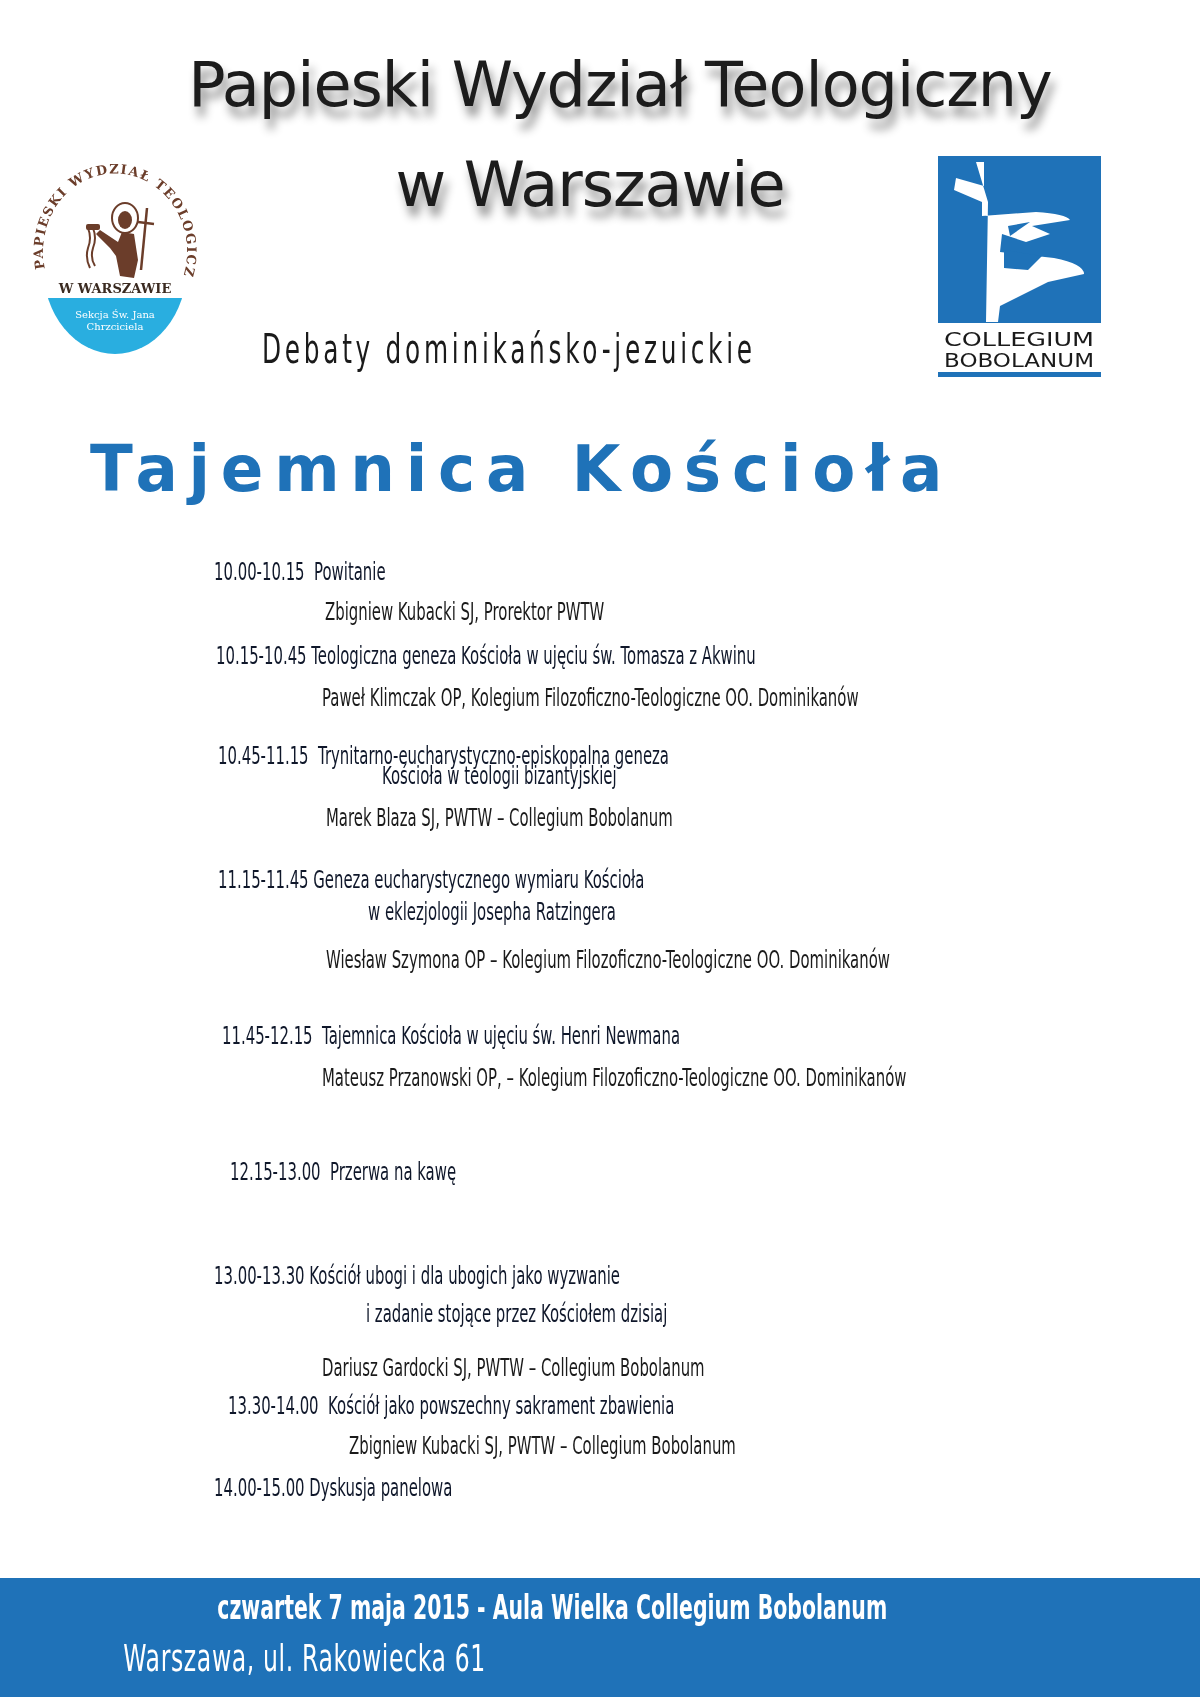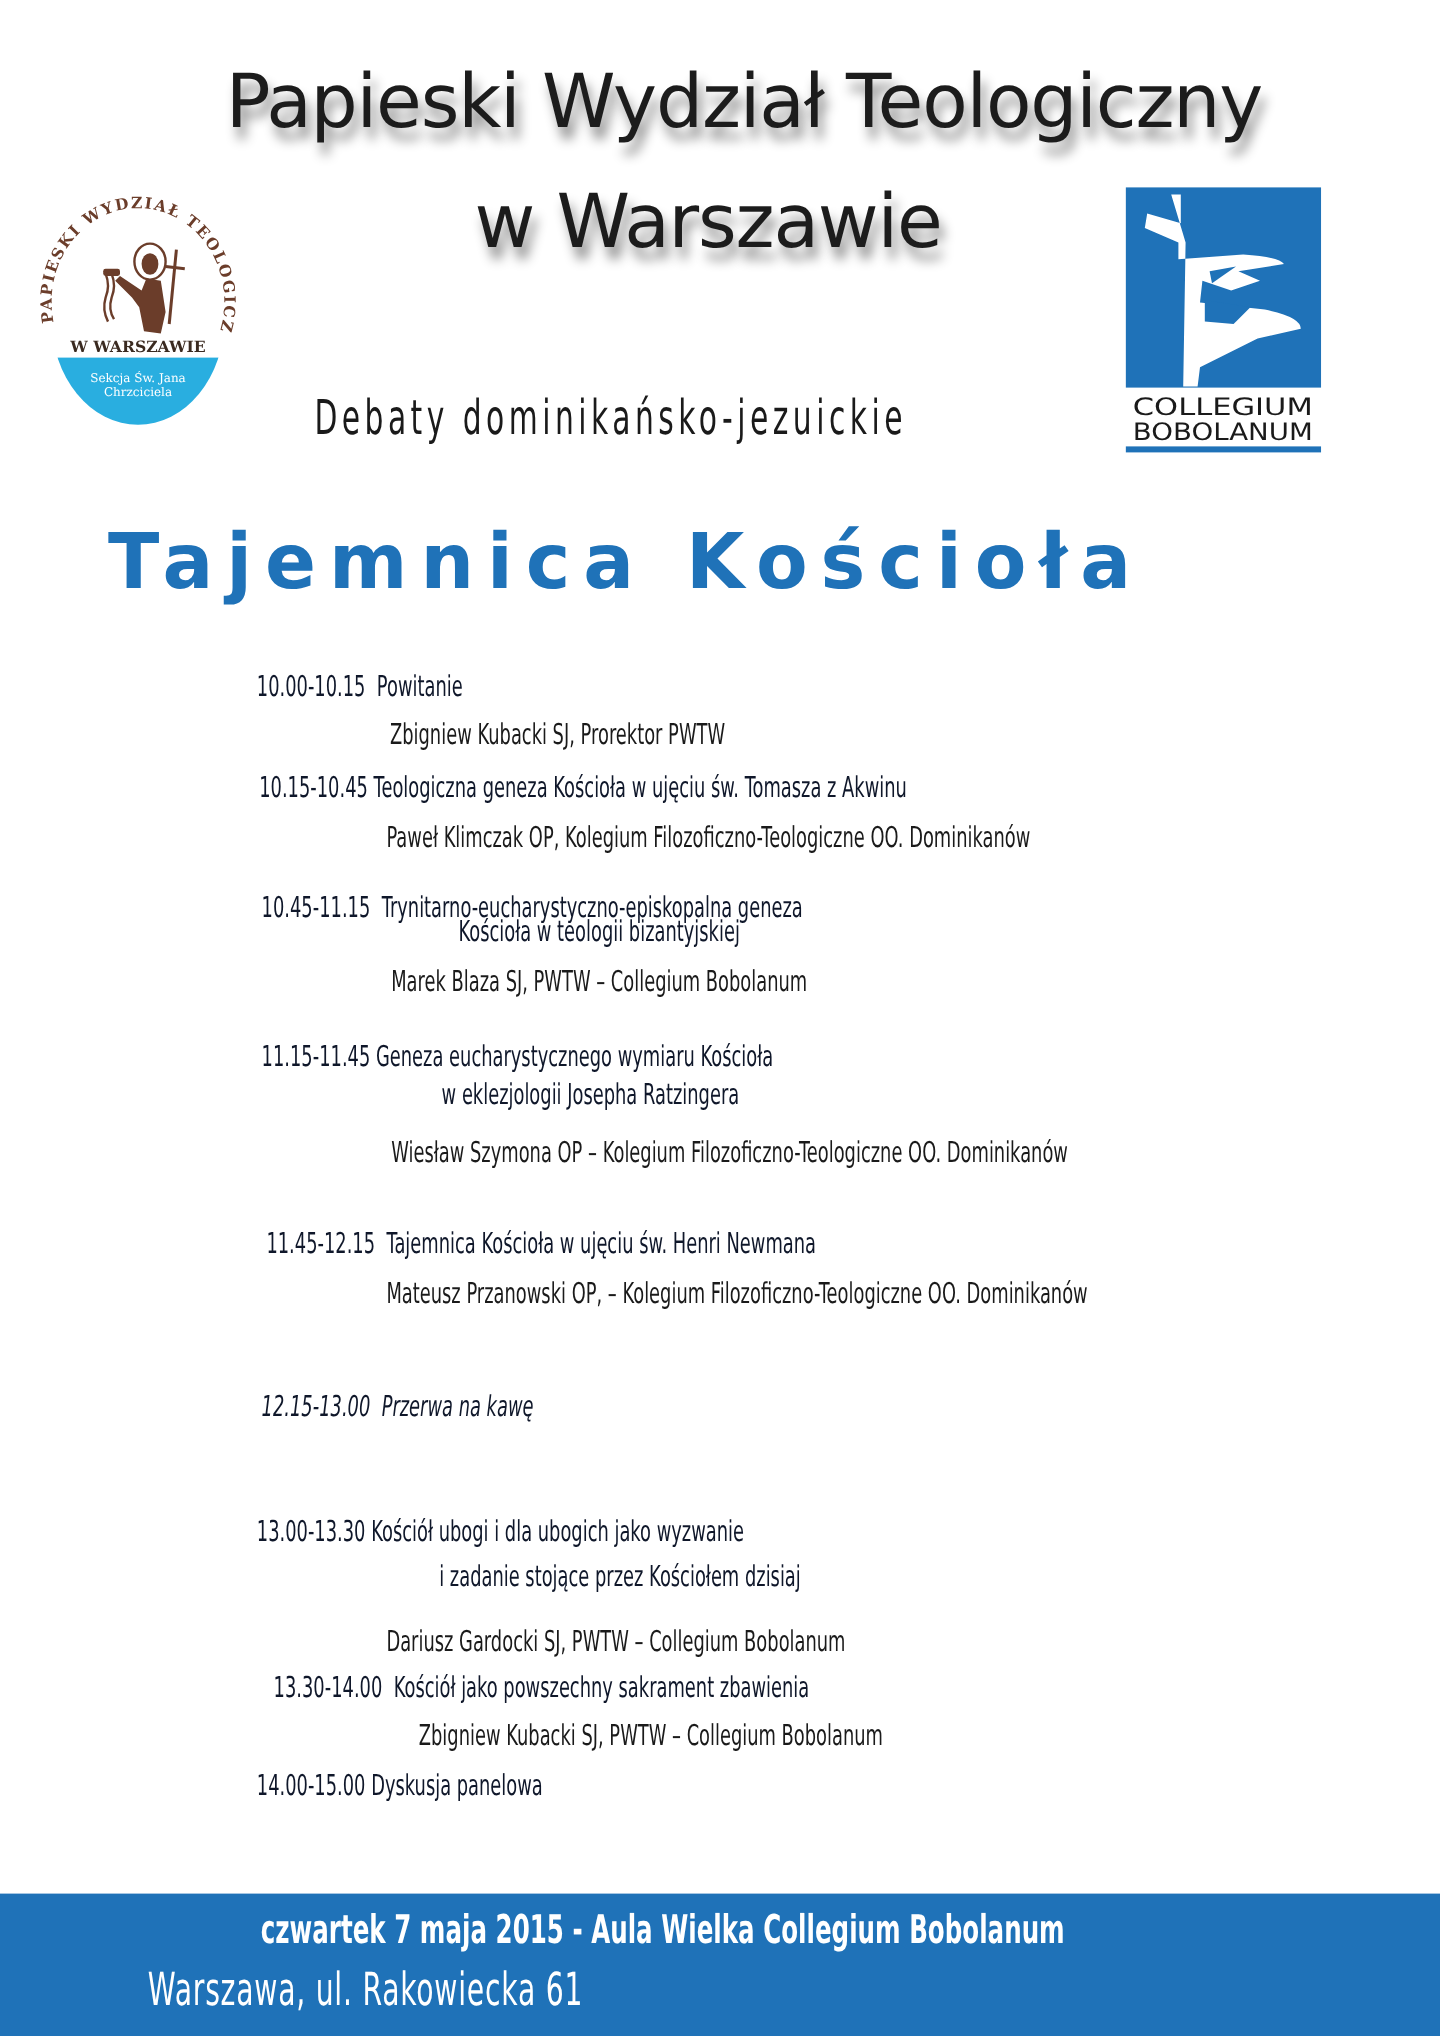--- a/index.html
+++ b/index.html
@@ -91,21 +91,21 @@
     <span class="cond"><span>11.15-11.45</span> <span>Geneza eucharystycznego wymiaru Kościoła</span></span>
   </div>
   <div class="ag-line" style="left:368px; top:898px;"><span class="cond">w eklezjologii Josepha Ratzingera</span></div>
   <div class="ag-speaker" style="left:326px; top:946px;"><span class="cond">Wiesław Szymona OP – Kolegium Filozoficzno-Teologiczne OO. Dominikanów</span></div>
 
   <div class="ag-line" style="left:222px; top:1022px;">
     <span class="cond"><span>11.45-12.15</span>&nbsp;&nbsp;<span>Tajemnica Kościoła w ujęciu św. Henri Newmana</span></span>
   </div>
   <div class="ag-speaker" style="left:322px; top:1064px;"><span class="cond">Mateusz Przanowski OP, – Kolegium Filozoficzno-Teologiczne OO. Dominikanów</span></div>
 
-  <div class="ag-line" style="left:218px; top:1158px;font-style:italic;">
+  <div class="ag-line" style="left:230px; top:1158px;">
     <span class="cond"><span>12.15-13.00</span>&nbsp;&nbsp;<span>Przerwa na kawę</span></span>
   </div>
 
   <div class="ag-line" style="left:214px; top:1262px;">
     <span class="cond"><span>13.00-13.30</span> <span>Kościół ubogi i dla ubogich jako wyzwanie</span></span>
   </div>
   <div class="ag-line" style="left:366px; top:1300px;"><span class="cond">i zadanie stojące przez Kościołem dzisiaj</span></div>
   <div class="ag-speaker" style="left:322px; top:1354px;"><span class="cond">Dariusz Gardocki SJ, PWTW – Collegium Bobolanum</span></div>
 
   <div class="ag-line" style="left:228px; top:1392px;">

